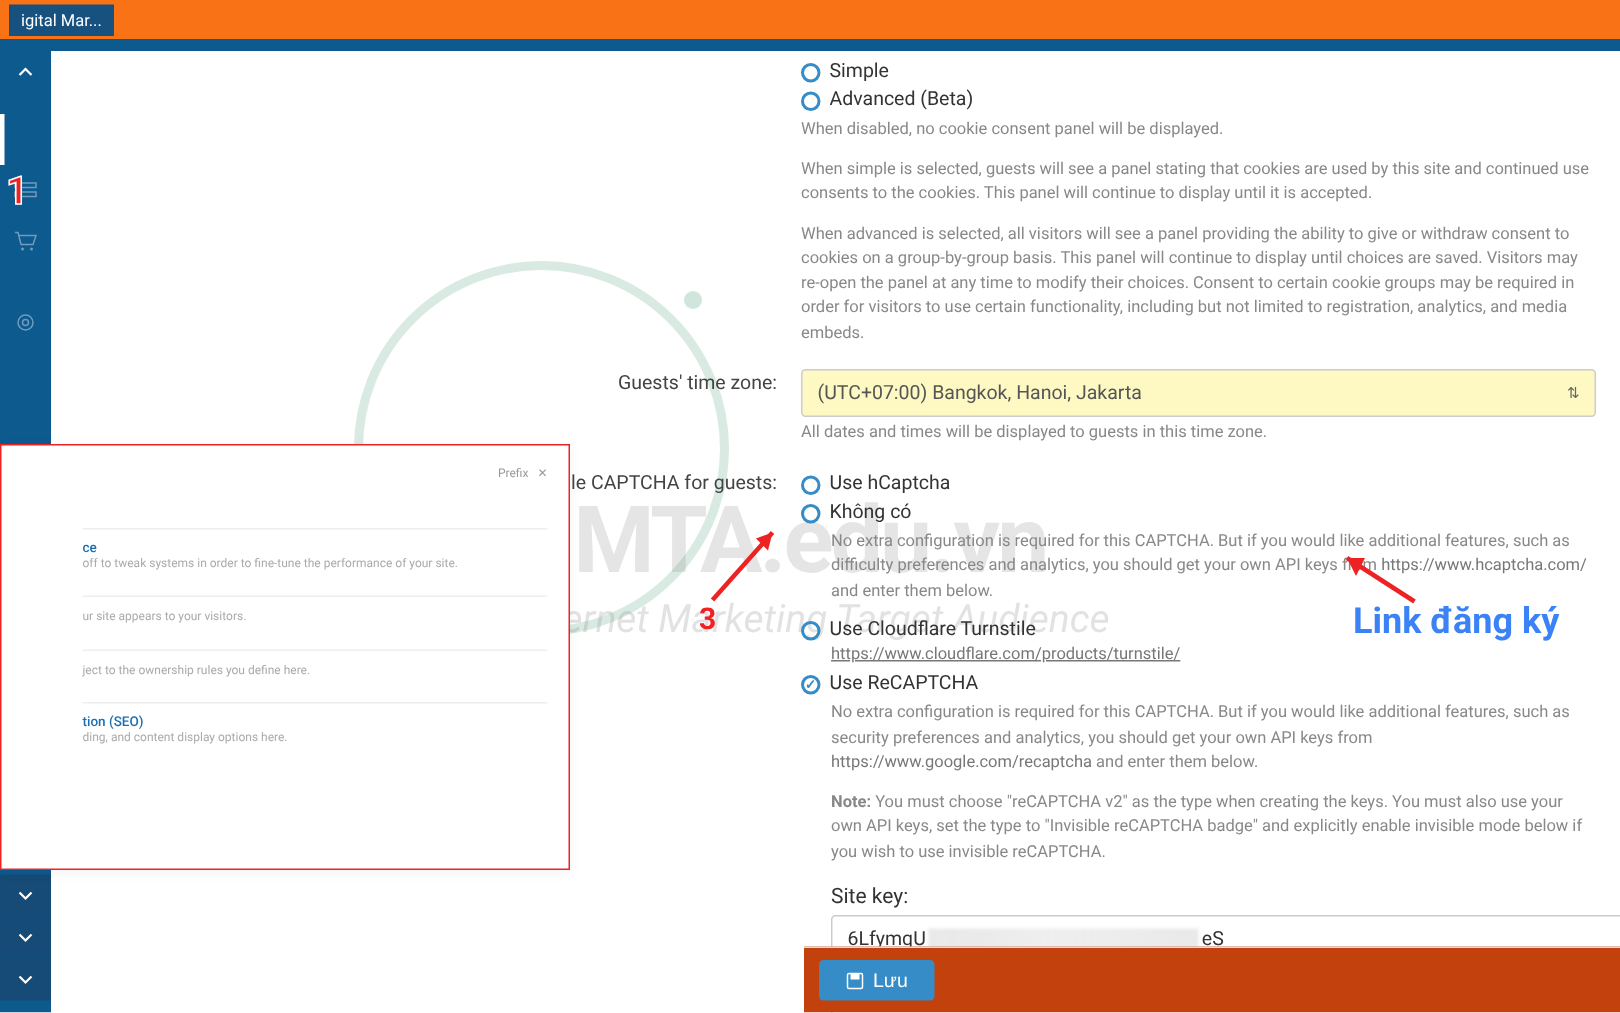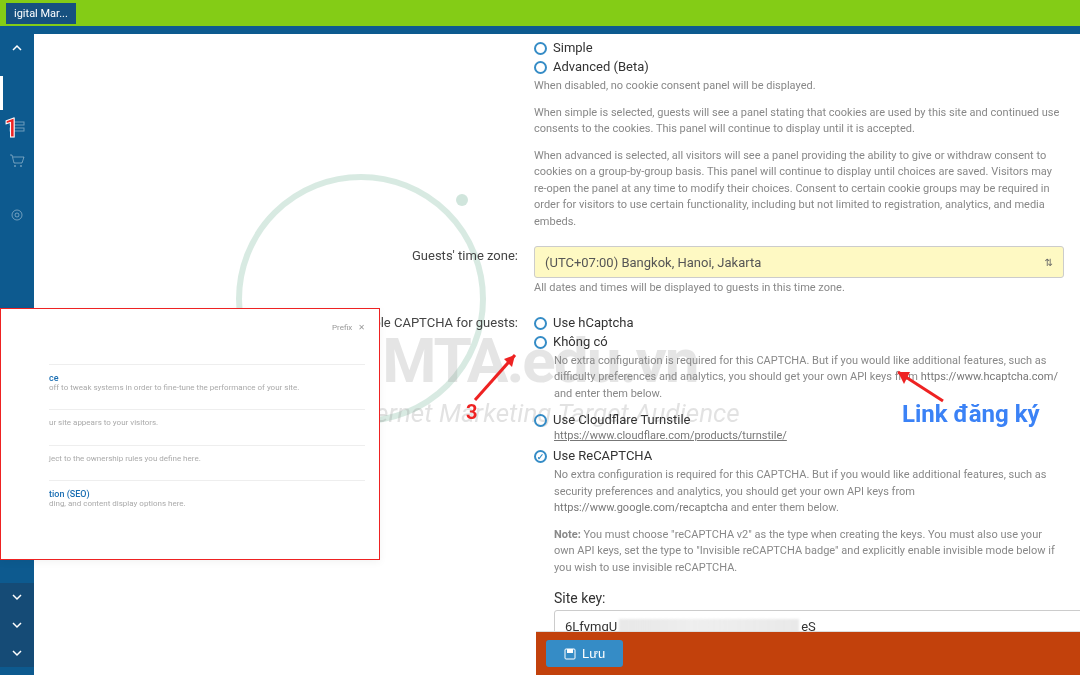--- a/index.html
+++ b/index.html
@@ -1,18 +1,18 @@
 <!DOCTYPE html>
 <html><head>
 <meta charset="utf-8">
 <style>
 * { margin: 0; padding: 0; box-sizing: border-box; }
 body { font-family: -apple-system, BlinkMacSystemFont, "Segoe UI", Roboto, Helvetica, Arial, sans-serif; font-size: 13px; color: #555; background: #fff; width: 1080px; height: 675px; overflow: hidden; position: relative; }
 
-.tab-bar { background: #84cc16; height: 26px; display: flex; align-items: center; padding-left: 6px; }
+.tab-bar { background: #f97316; height: 26px; display: flex; align-items: center; padding-left: 6px; }
 .tab { background: #175180; color: #fff; font-size: 11px; padding: 4px 8px; }
 
 .top-strip { background: #0d5a8f; height: 8px; }
 
 .left-rail { position: absolute; left: 0; top: 34px; width: 34px; height: 641px; background: #0d5a8f; }
 .rail-chevron { position: absolute; right: 0; top: 2px; color: #fff; width: 34px; height: 24px; display: flex; align-items: center; justify-content: center; cursor: pointer; }
 .rail-spacer { height: 42px; }
 .rail-icon { width: 34px; height: 34px; display: flex; align-items: center; justify-content: center; color: rgba(255,255,255,0.45); font-size: 14px; }
 .rail-icon.active-indicator { border-left: 3px solid #fff; }
 .rail-collapse { position: absolute; left: 0; width: 34px; height: 28px; background: #154b76; display: flex; align-items: center; justify-content: center; color: #fff; }
@@ -45,24 +45,24 @@
 .select-caret { font-size: 10px; color: #666; }
 
 .text-input { width: 100%; max-width: 540px; height: 32px; border: 1px solid #ccc; border-radius: 3px; padding: 0 10px; font-size: 13px; background: #fff; display: flex; align-items: center; color: #333; margin-left: 20px; }
 .blur-overlay { display: inline-block; width: 180px; height: 14px; background: linear-gradient(90deg, rgba(200,200,200,0.4), rgba(220,220,220,0.6) 20%, rgba(200,200,200,0.3) 40%, rgba(230,230,230,0.7) 60%, rgba(200,200,200,0.4)); filter: blur(1px); margin: 0 2px; }
 
 .field-label { font-size: 14px; color: #333; padding-left: 20px; padding-bottom: 4px; padding-top: 6px; }
 .sub-link { font-size: 11px; color: #777; text-decoration: underline; padding-left: 20px; padding-bottom: 4px; }
 
 .save-btn { background: #358cc6; color: #fff; border: none; border-radius: 3px; padding: 6px 18px; font-size: 13px; display: inline-flex; align-items: center; gap: 6px; cursor: pointer; }
 
-.overlay-panel { position: absolute; left: 0; top: 308px; width: 380px; height: 252px; background: #fff; border: 1px solid #e22; z-index: 5; box-shadow: 0 2px 8px rgba(0,0,0,0.05); padding-left: 34px; }
+.overlay-panel { position: absolute; left: 0; top: 296px; width: 380px; height: 284px; background: #fff; border: 1px solid #e22; z-index: 5; box-shadow: 0 2px 8px rgba(0,0,0,0.05); }
 .overlay-inner { padding: 10px 14px; font-size: 8px; color: #999; }
 .overlay-header { display: flex; justify-content: flex-end; align-items: center; gap: 6px; padding: 4px 0 8px; }
-.overlay-item { padding: 8px 0 16px; border-top: 1px solid #eee; }
+.overlay-item { padding: 8px 0 16px; border-top: 1px solid #eee; margin-left: 40px; }
 .overlay-title { color: #1a6eb3; font-size: 9px; font-weight: 500; }
 .overlay-desc { font-size: 8px; color: #aaa; line-height: 1.3; }
 
 .anno-1 { position: absolute; left: 4px; top: 113px; font-size: 26px; font-weight: 700; color: #e22; -webkit-text-stroke: 1px #fff; z-index: 10; }
 .anno-3 { position: absolute; left: 466px; top: 400px; font-size: 20px; font-weight: 700; color: #e22; z-index: 10; }
 .anno-link { position: absolute; left: 902px; top: 400px; font-size: 24px; font-weight: 700; color: #3b82f6; z-index: 10; white-space: nowrap; }
 
 .arrow-svg { position: absolute; z-index: 9; pointer-events: none; }
 
 .bottom-save { position: absolute; left: 500px; bottom: 0; right: 0; padding: 8px 0; background: #c2410c; border-top: 1px solid #ddd; display: flex; justify-content: flex-start; padding-left: 10px; z-index: 3;}

